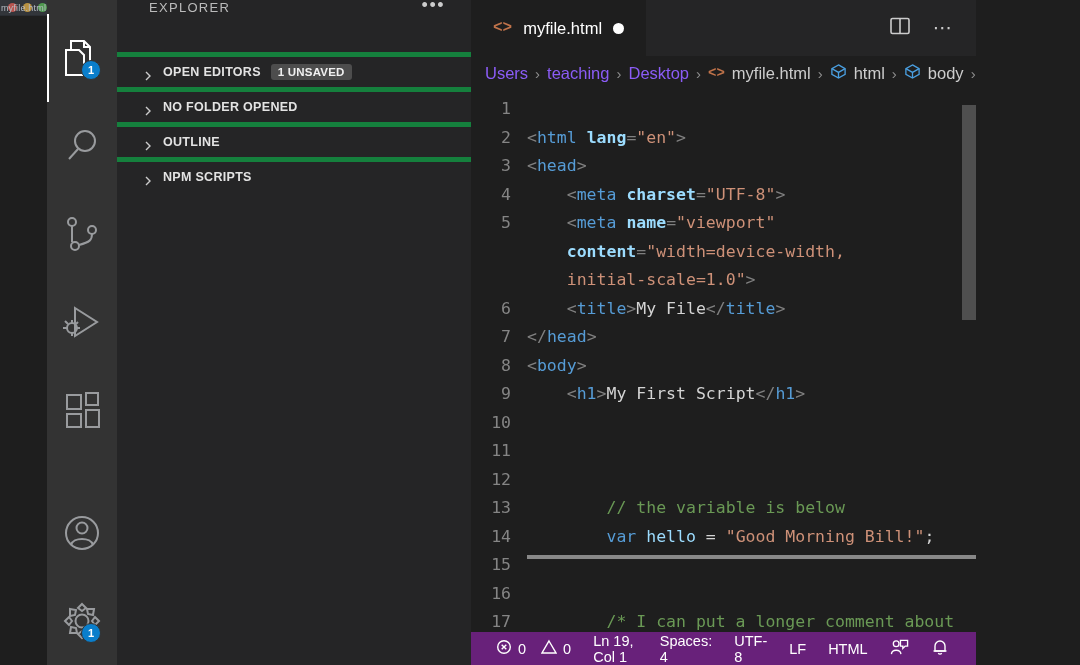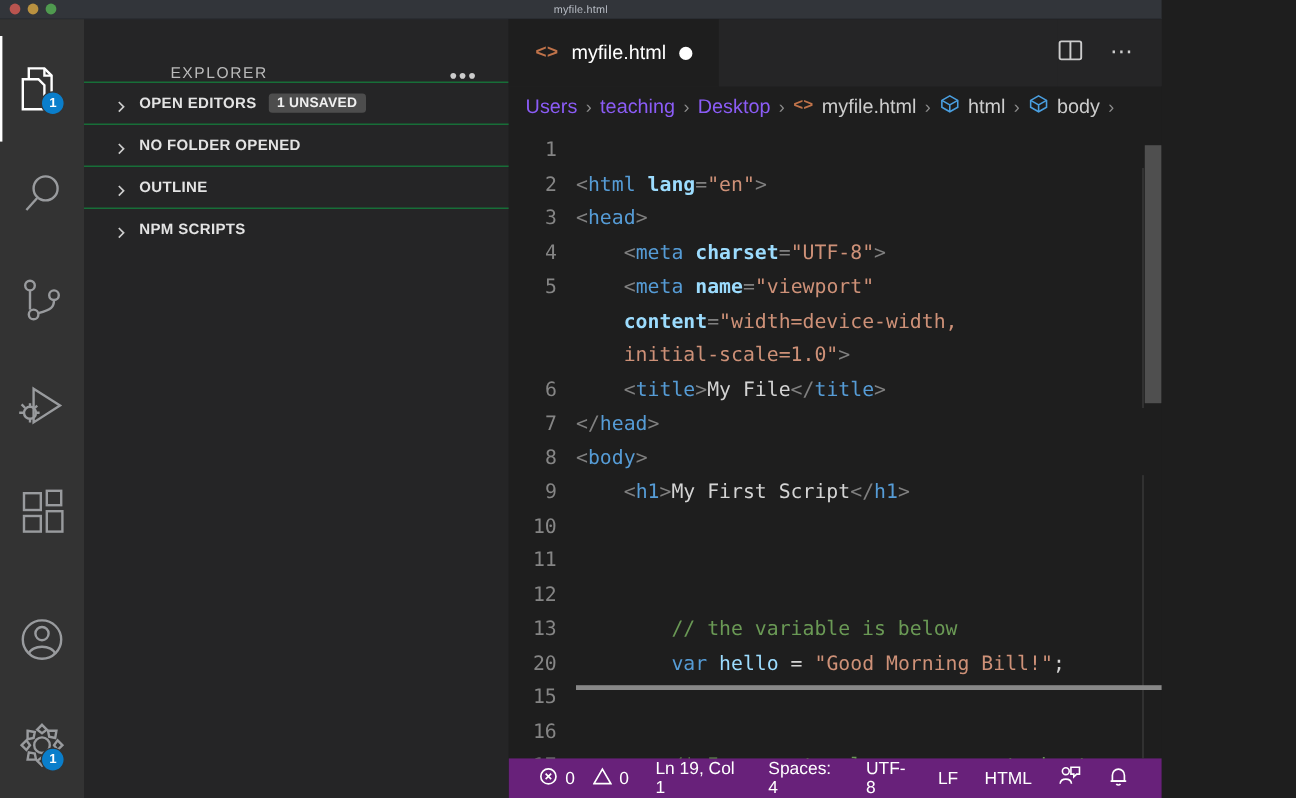--- a/index.html
+++ b/index.html
@@ -4,21 +4,21 @@
 <style>
   * { margin:0; padding:0; box-sizing:border-box; }
   html, body {
     width:1080px; height:665px; overflow:hidden;
     background:#1e1e1e;
     font-family:"Liberation Sans", sans-serif;
     -webkit-font-smoothing:antialiased;
   }
 
   
-  #window { position:relative; width:968px; height:665px; display:flex; flex-direction:column; }
+  #window { position:relative; width:968px; height:665px; display:flex; flex-direction:row; }
 
   #titlebar {
     height:16px; flex:0 0 16px; background:#32353a;
     display:flex; align-items:center; position:relative;
     border-bottom:1px solid #2a2d32;
   }
   #traffic { display:flex; gap:6px; padding-left:8px; }
   .light { width:9px; height:9px; border-radius:50%; }
   .light.red{background:#b9544f;} .light.amber{background:#b99140;} .light.green{background:#4f9a4f;}
   #title-text {
@@ -46,29 +46,29 @@
     position:absolute; width:20px; height:20px; border-radius:50%;
     background:#0a7ecb; color:#fff; font-size:11px; font-weight:bold;
     display:flex; align-items:center; justify-content:center;
     right:16px; bottom:22px; border:1px solid #333;
   }
   .act-spacer{ flex:1; }
 
   
   #sidebar { width:354px; flex:0 0 354px; background:#252526; display:flex; flex-direction:column; }
   #sb-head {
-    height:52px; flex:0 0 52px; display:flex; align-items:flex-end;
-    padding:0 26px 0 32px; justify-content:space-between;margin-left:40px;
+    height:52px; flex:0 0 52px; display:flex; align-items:flex-start;
+    padding:0 26px 0 32px; justify-content:space-between;
   }
   #sb-title { font-size:13px; letter-spacing:1.3px; color:#bbbbbb; }
   #sb-more { color:#cccccc; font-size:18px; letter-spacing:1.5px; line-height:10px; cursor:pointer; }
 
   .sec {
     height:35px; display:flex; align-items:center; gap:10px;
-    padding-left:26px; border-top:1px solid #15803d; cursor:pointer;
+    padding-left:26px; border-top:5px solid #15803d; cursor:pointer;
   }
   .sec:first-of-type{ border-top:none; }
   .chev { width:10px; height:10px; flex:0 0 10px; }
   .sec-label { font-size:12.5px; font-weight:bold; color:#e3e3e3; letter-spacing:.3px; }
   .sec-badge {
     background:#4d4d4d; color:#f0f0f0; font-size:11.5px; font-weight:bold;
     padding:2px 7px; border-radius:3px; letter-spacing:.2px;
   }
 
   
@@ -410,21 +410,21 @@
             </div>
             <div class="ln-row">
               <div class="lnum">12</div>
               <div class="ltext"></div>
             </div>
             <div class="ln-row">
               <div class="lnum">13</div>
               <div class="ltext"><span class="t-txt">        </span><span class="t-cmt">// the variable is below</span></div>
             </div>
             <div class="ln-row">
-              <div class="lnum">20</div>
+              <div class="lnum">14</div>
               <div class="ltext"><span class="t-txt">        </span><span class="t-kw">var</span><span class="t-txt"> </span><span class="t-var">hello</span><span class="t-op"> = </span><span class="t-str">"Good Morning Bill!"</span><span class="t-op">;</span></div>
             </div>
             <div class="ln-row">
               <div class="lnum">15</div>
             </div>
             <div class="ln-row">
               <div class="lnum">16</div>
               <div class="ltext"></div>
             </div>
             <div class="ln-row">

